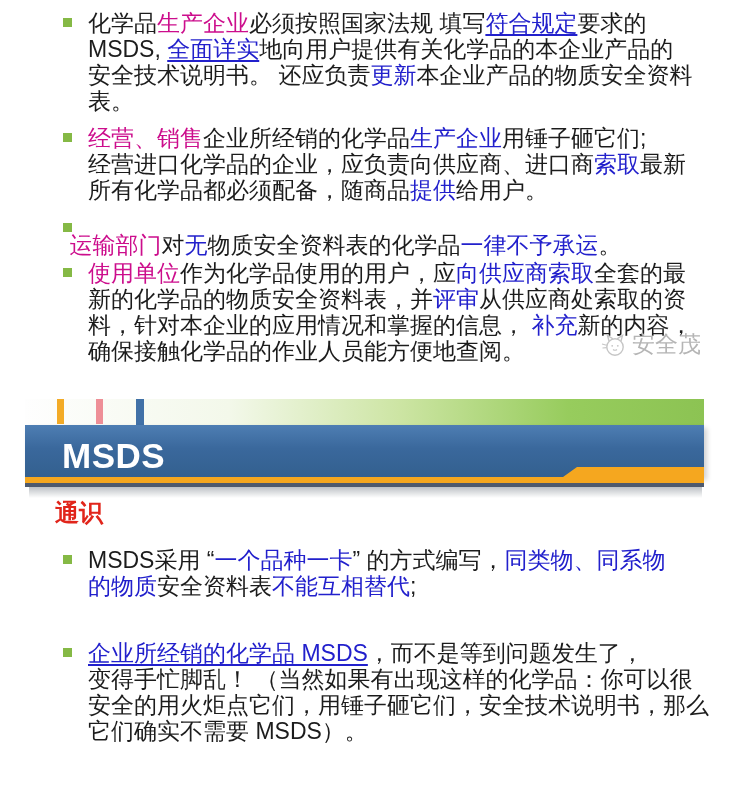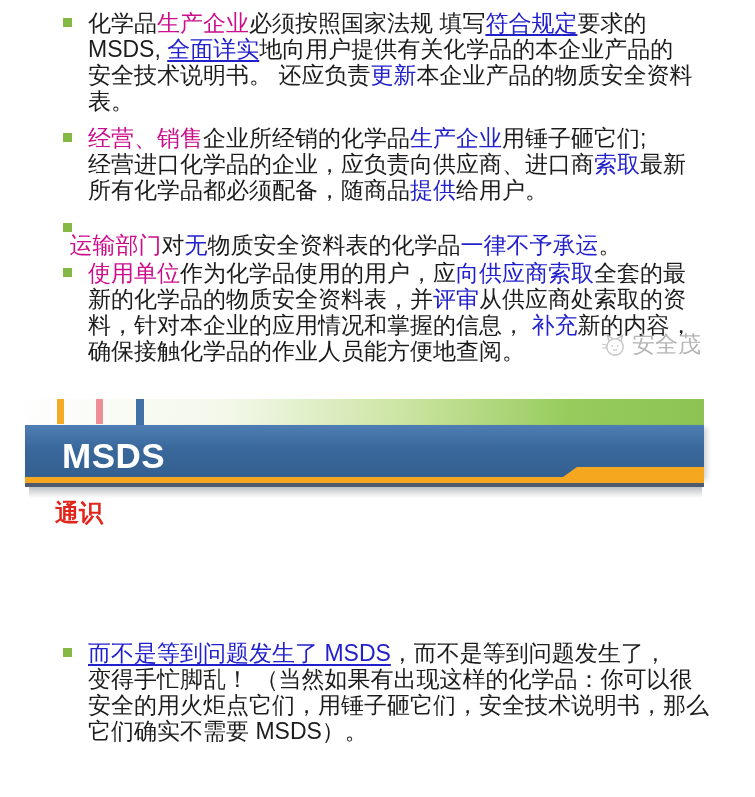--- a/index.html
+++ b/index.html
@@ -113,19 +113,23 @@
   <div class="vbar vbar-blue"></div>
   <div class="bluebar">
     <div class="banner-title">MSDS</div>
   </div>
   <div class="orangeband"></div>
   <div class="slateline"></div>
   <div class="bannerfade"></div>
 
   <div class="section-heading">通识</div>
 
+  <div class="bullet" id="cbullet-1">
+    <span class="marker"></span>
+    <div class="btext"><span class="r-k">MSDS采用 “</span><span class="r-b">一个品种一卡</span><span class="r-k">” 的方式编写，</span><span class="r-b">同类物、同系物</span><br><span class="r-b">的物质</span><span class="r-k">安全资料表</span><span class="r-b">不能互相替代</span><span class="r-k">;</span></div>
+  </div>
 
   <div class="bullet" id="cbullet-2">
     <span class="marker"></span>
-    <div class="btext"><span class="r-bu">而不是等到问题发生了 MSDS</span><span class="r-k">，而不是等到问题发生了，</span><br><span class="r-k">变得手忙脚乱！ （当然如果有出现这样的化学品：你可以很</span><br><span class="r-k">安全的用火炬点它们，用锤子砸它们，安全技术说明书，那么</span><br><span class="r-k">它们确实不需要 MSDS）。</span></div>
+    <div class="btext"><span class="r-bu">企业所经销的化学品 MSDS</span><span class="r-k">，而不是等到问题发生了，</span><br><span class="r-k">变得手忙脚乱！ （当然如果有出现这样的化学品：你可以很</span><br><span class="r-k">安全的用火炬点它们，用锤子砸它们，安全技术说明书，那么</span><br><span class="r-k">它们确实不需要 MSDS）。</span></div>
   </div>
 
 </div>
 
 </body></html>

